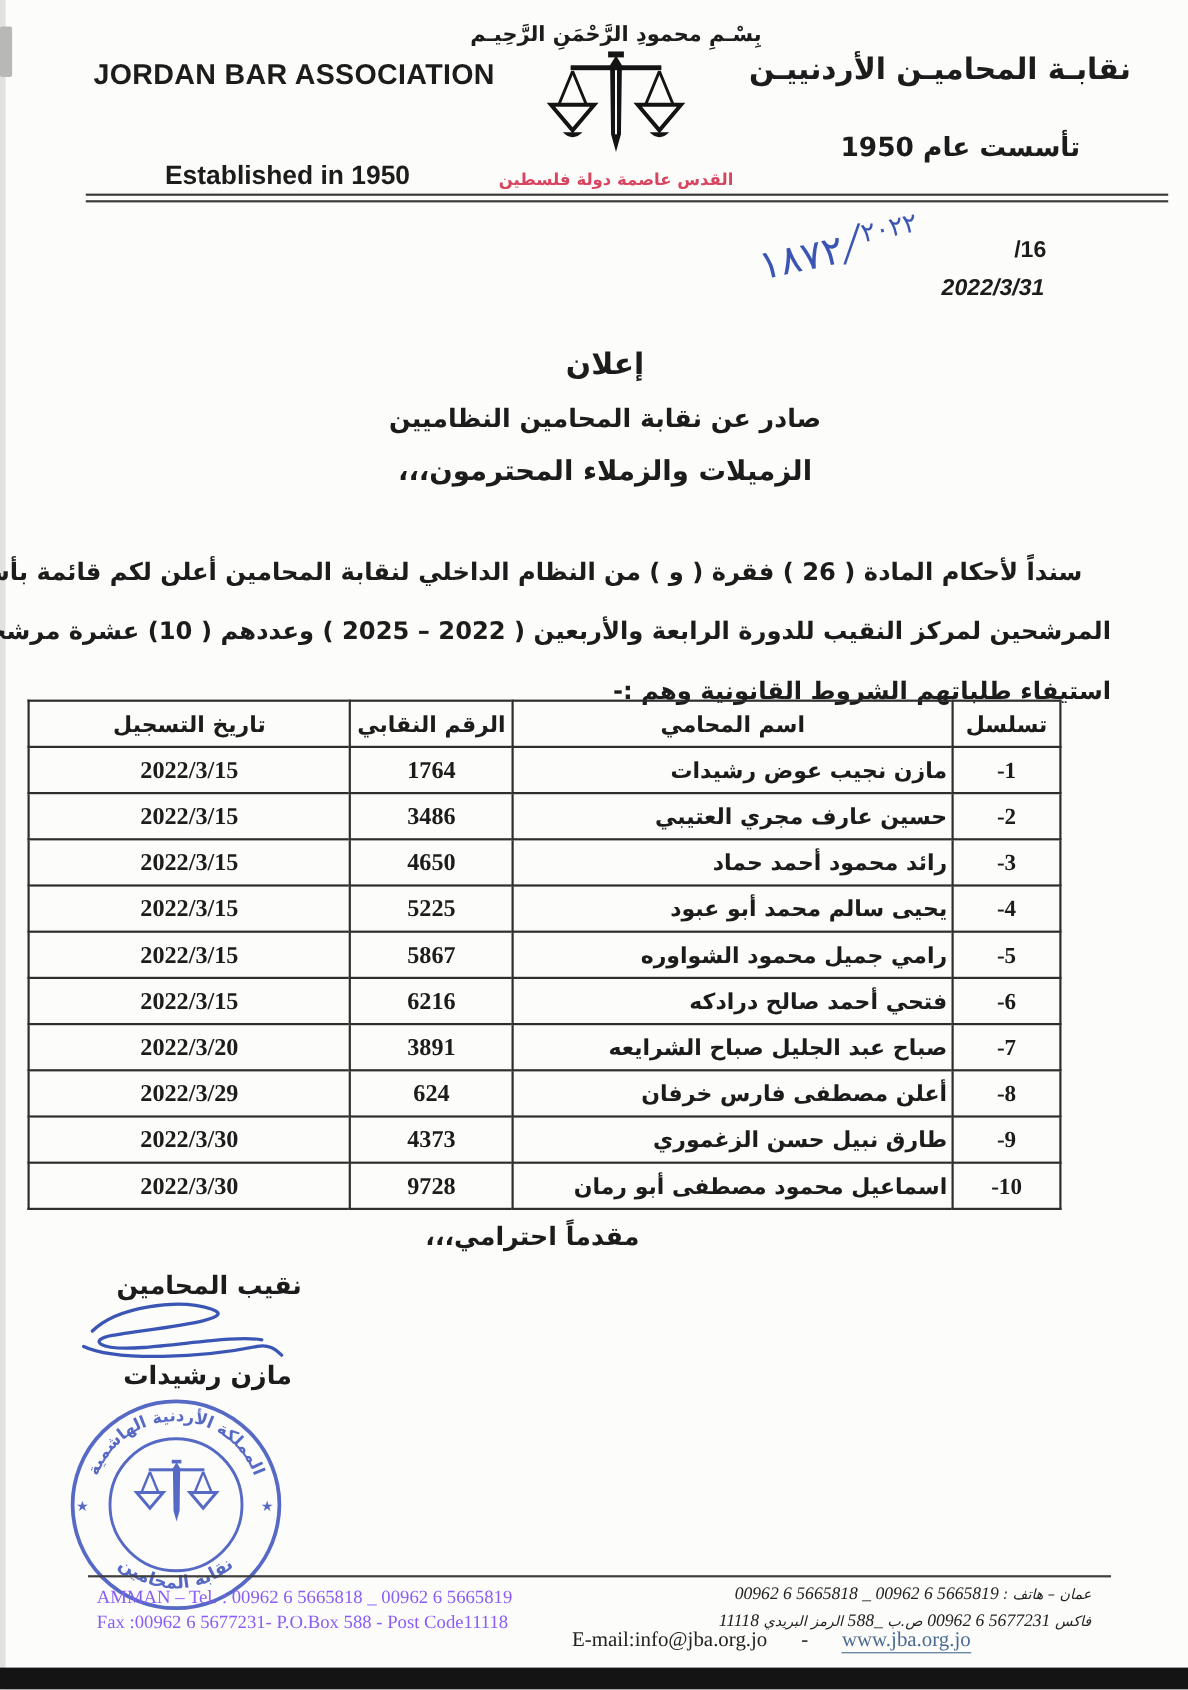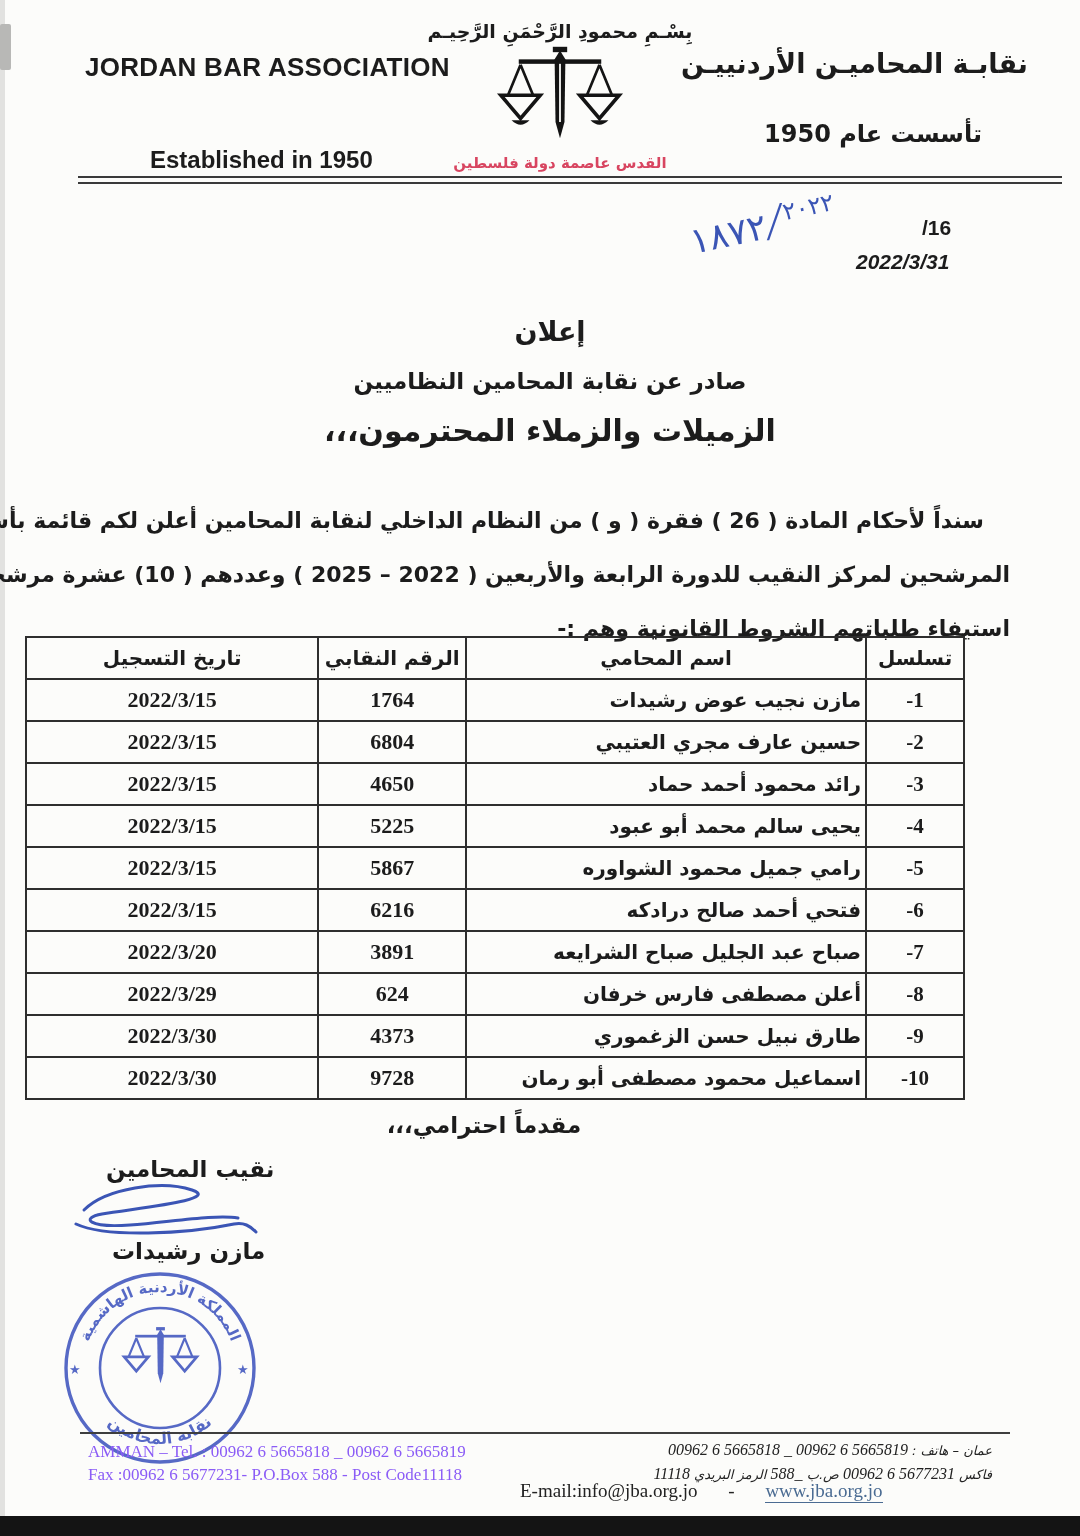--- a/index.html
+++ b/index.html
@@ -32,21 +32,21 @@
   .hw-num{font-size:36px;letter-spacing:3px;}
   .ref-16{position:absolute;left:922px;top:216px;font-family:"Liberation Sans",sans-serif;
           font-weight:700;font-size:21px;direction:ltr;}
   .ref-date{position:absolute;left:856px;top:250px;font-family:"Liberation Sans",sans-serif;
             font-weight:700;font-size:21px;direction:ltr;font-style:italic;}
 
   
   .title-block{position:absolute;left:90px;top:316px;width:920px;text-align:center;direction:rtl;}
   .title-1{font-size:27px;font-weight:700;margin-bottom:21px;}
   .title-2{font-size:23px;font-weight:700;margin-bottom:19px;}
-  .title-3{font-size:30px;font-weight:700;}
+  .title-3{font-size:25px;font-weight:700;}
 
   
   .body-par{position:absolute;left:68px;right:70px;top:494px;direction:rtl;text-align:right;
             font-size:22px;font-weight:700;line-height:54px;}
   .body-line1{padding-right:26px;white-space:nowrap;}
   .body-line{white-space:nowrap;}
 
   
   .cand-table{position:absolute;left:25px;top:636px;width:940px;border-collapse:collapse;direction:rtl;}
   .cand-table th,.cand-table td{border:2px solid #2e2e2e;height:40px;padding:0 4px;vertical-align:middle;}
@@ -154,21 +154,21 @@
     <tbody>
       <tr>
         <td class="cell-serial">1-</td>
         <td class="cell-name">مازن نجيب عوض رشيدات</td>
         <td class="cell-num">1764</td>
         <td class="cell-date">2022/3/15</td>
       </tr>
       <tr>
         <td class="cell-serial">2-</td>
         <td class="cell-name">حسين عارف مجري العتيبي</td>
-        <td class="cell-num">6804</td>
+        <td class="cell-num">3486</td>
         <td class="cell-date">2022/3/15</td>
       </tr>
       <tr>
         <td class="cell-serial">3-</td>
         <td class="cell-name">رائد محمود أحمد حماد</td>
         <td class="cell-num">4650</td>
         <td class="cell-date">2022/3/15</td>
       </tr>
       <tr>
         <td class="cell-serial">4-</td>

